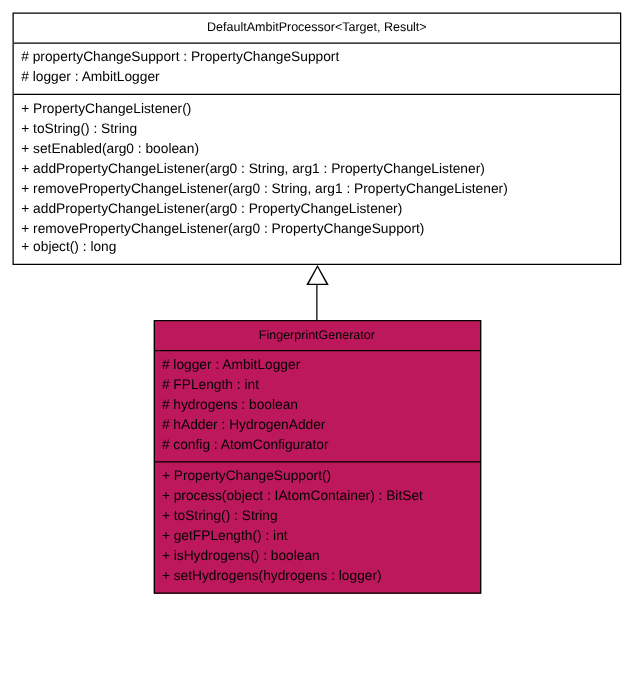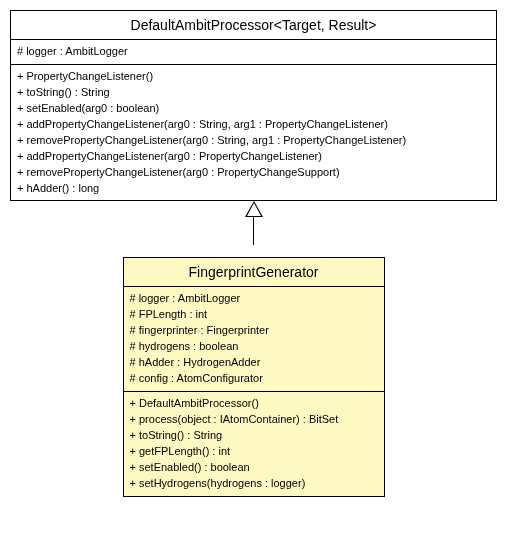--- a/index.html
+++ b/index.html
@@ -9,29 +9,29 @@
     font-size: 11px;
     background: #fff;
     width: 507px;
     box-sizing: border-box;
   }
   .class-box {
     border: 1px solid #000;
     background: #fff;
   }
   .class-box.child {
-    background: #fef9c3;
+    background: #be185d;
     width: 260px;
-    margin: 12px auto;
+    margin: 0 auto;
   }
   .class-name {
     text-align: center;
     padding: 6px 4px;
     border-bottom: 1px solid #000;
-    font-size: 14px;
+    font-size: 10px;
   }
   .section {
     padding: 4px 6px;
     border-bottom: 1px solid #000;
     line-height: 1.45;
   }
   .section:last-child {
     border-bottom: none;
   }
   .row { white-space: nowrap; }
@@ -65,50 +65,50 @@
     height: 28px;
     background: #000;
   }
 </style>
 </head>
 <body>
 
 <div class="class-box">
   <div class="class-name">DefaultAmbitProcessor&lt;Target, Result&gt;</div>
   <div class="section">
+    <div class="row"># propertyChangeSupport : PropertyChangeSupport</div>
     <div class="row"># logger : AmbitLogger</div>
   </div>
   <div class="section">
     <div class="row">+ PropertyChangeListener()</div>
     <div class="row">+ toString() : String</div>
     <div class="row">+ setEnabled(arg0 : boolean)</div>
     <div class="row">+ addPropertyChangeListener(arg0 : String, arg1 : PropertyChangeListener)</div>
     <div class="row">+ removePropertyChangeListener(arg0 : String, arg1 : PropertyChangeListener)</div>
     <div class="row">+ addPropertyChangeListener(arg0 : PropertyChangeListener)</div>
     <div class="row">+ removePropertyChangeListener(arg0 : PropertyChangeSupport)</div>
-    <div class="row">+ hAdder() : long</div>
+    <div class="row">+ object() : long</div>
   </div>
 </div>
 
 <div class="connector">
   <div class="arrowhead"></div>
   <div class="stem"></div>
 </div>
 
 <div class="class-box child">
   <div class="class-name">FingerprintGenerator</div>
   <div class="section">
     <div class="row"># logger : AmbitLogger</div>
     <div class="row"># FPLength : int</div>
-    <div class="row"># fingerprinter : Fingerprinter</div>
     <div class="row"># hydrogens : boolean</div>
     <div class="row"># hAdder : HydrogenAdder</div>
     <div class="row"># config : AtomConfigurator</div>
   </div>
   <div class="section">
-    <div class="row">+ DefaultAmbitProcessor()</div>
+    <div class="row">+ PropertyChangeSupport()</div>
     <div class="row">+ process(object : IAtomContainer) : BitSet</div>
     <div class="row">+ toString() : String</div>
     <div class="row">+ getFPLength() : int</div>
-    <div class="row">+ setEnabled() : boolean</div>
+    <div class="row">+ isHydrogens() : boolean</div>
     <div class="row">+ setHydrogens(hydrogens : logger)</div>
   </div>
 </div>
 
 </body></html>

